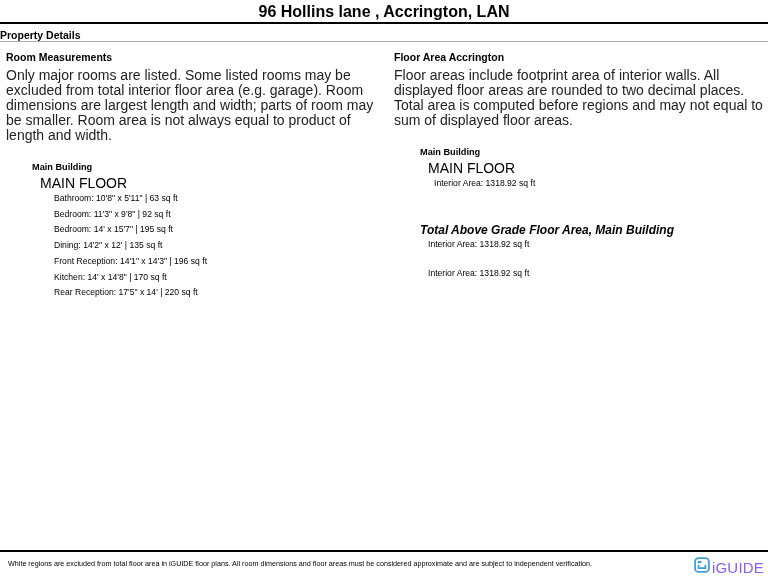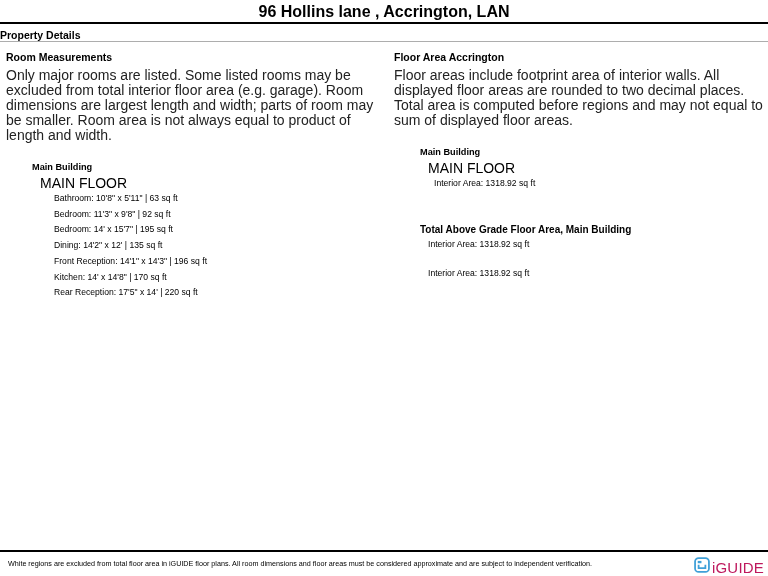--- a/index.html
+++ b/index.html
@@ -66,23 +66,24 @@
     margin-left: 8px;
   }
   .room-line, .area-value {
     font-size: 8.6px;
     line-height: 15.7px;
     margin-left: 22px;
     white-space: nowrap;
   }
   .total-block { margin-left: 26px; }
   .total-block .total-title {
-    font-size: 10px;
+    font-size: 12px;
     font-weight: bold;
     line-height: 14px;
+    font-style: italic;
   }
   .total-block .area-value { margin-left: 8px; }
   .fa-main .area-value { margin-left: 14px; }
   .gap-a { height: 31px; }
   .gap-b { height: 14px; }
   .footer {
     position: absolute;
     left: 0; right: 0; top: 550px; bottom: 0;
     border-top: 2px solid #000;
     background: #fff;
@@ -167,17 +168,17 @@
   <div class="footer">
     <div class="disclaimer">White regions are excluded from total floor area in iGUIDE floor plans. All room dimensions and floor areas must be considered approximate and are subject to independent verification.</div>
     <div class="logo">
       <span class="logo-icon">
         <svg width="16" height="16" viewBox="0 0 18 18">
           <rect x="1.2" y="1.2" width="15.6" height="15.6" rx="4" fill="none" stroke="#3FA0D8" stroke-width="2"></rect>
           <rect x="4.2" y="4.4" width="4.2" height="2.6" fill="#3FA0D8"></rect>
           <path d="M4.2 8.6 H13.8 V13.6 H4.2 Z M6.2 8.6 v3 h5.6 v-3" fill="#3FA0D8" fill-rule="evenodd"></path>
         </svg>
       </span>
-      <span class="logo-text" style="color:#be185d">iGUIDE</span>
+      <span class="logo-text" style="color:#8b5cf6">iGUIDE</span>
     </div>
   </div>
 
 </div>
 
 </body></html>

